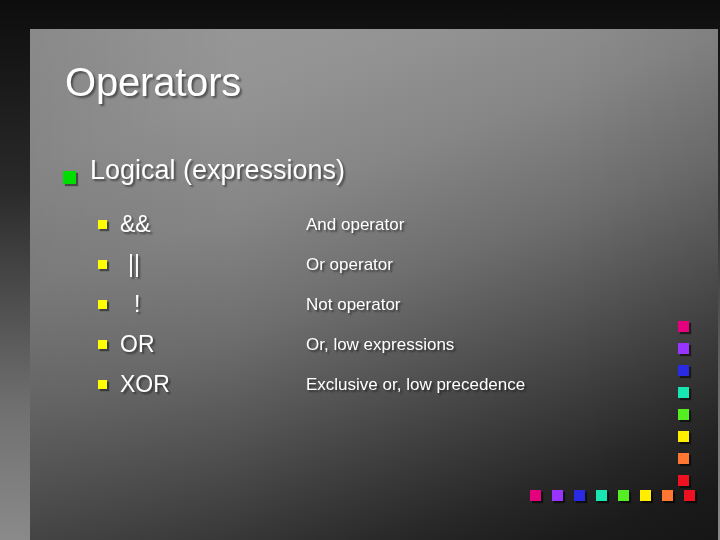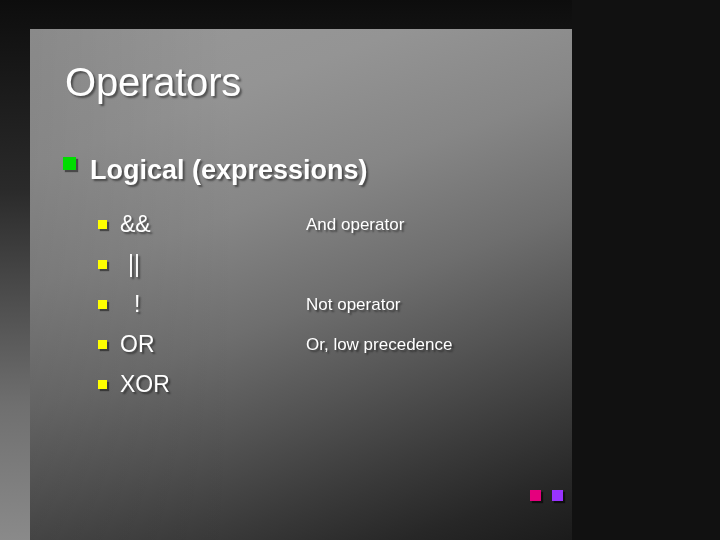--- a/index.html
+++ b/index.html
@@ -7,21 +7,21 @@
   html, body {
     width:720px; height:540px;
     overflow:hidden;
     background:#111;
     font-family:"Liberation Sans", sans-serif;
   }
 
   
   #slide {
     position:relative;
-    width:572px; height:540px;
+    width:720px; height:540px;
     background:
       linear-gradient(to bottom, #0d0d0d 0%, #2a2a2a 35%, #6f6f6f 75%, #8a8a8a 100%);
     overflow:hidden;
   }
 
   
   #panel {
     position:absolute;
     left:30px; top:29px;
     width:688px; height:511px;
@@ -57,23 +57,22 @@
     letter-spacing:-0.2px;
     text-shadow:2px 2px 2px rgba(0,0,0,0.45);
     white-space:nowrap;
     z-index:4;
   }
 
   
   #level1 {
     position:absolute;
     left:33px; top:128px;
-    display:flex; align-items:flex-start;
+    display:flex; align-items:flex-end;
     z-index:4;
-    font-weight:bold;
   }
   .sq {
     display:inline-block;
     flex:0 0 auto;
     box-shadow:2px 2px 1px rgba(0,0,0,0.45);
   }
   #level1 .sq { width:13px; height:13px; background:#00dd00; }
   #level1 .l1text {
     margin-left:14px;
     font-size:27px;
@@ -160,39 +159,41 @@
 
       <div class="row">
         <span class="sq" style="background: rgb(255, 255, 0);"></span>
         <span class="op">&amp;&amp;</span>
         <span class="desc">And operator</span>
       </div>
 
       <div class="row">
         <span class="sq" style="background: rgb(255, 255, 0);"></span>
         <span class="op ind">||</span>
+        <span class="desc">Or operator</span>
       </div>
 
       <div class="row">
         <span class="sq" style="background: rgb(255, 255, 0);"></span>
         <span class="op ind2">!</span>
         <span class="desc">Not operator</span>
       </div>
 
 
       <div class="row">
         <span class="sq" style="background: rgb(255, 255, 0);"></span>
         <span class="op">OR</span>
-        <span class="desc">Or, low precedence</span>
+        <span class="desc">Or, low expressions</span>
       </div>
 
 
       <div class="row">
         <span class="sq" style="background: rgb(255, 255, 0);"></span>
         <span class="op">XOR</span>
+        <span class="desc">Exclusive or, low precedence</span>
       </div>
 
     </div>
 
     <div id="deco-col">
         <div class="dsq" style="background: rgb(229, 0, 125);"></div>
         <div class="dsq" style="background: rgb(153, 51, 255);"></div>
         <div class="dsq" style="background: rgb(42, 42, 229);"></div>
         <div class="dsq" style="background: rgb(25, 229, 178);"></div>
         <div class="dsq" style="background: rgb(85, 238, 34);"></div>

